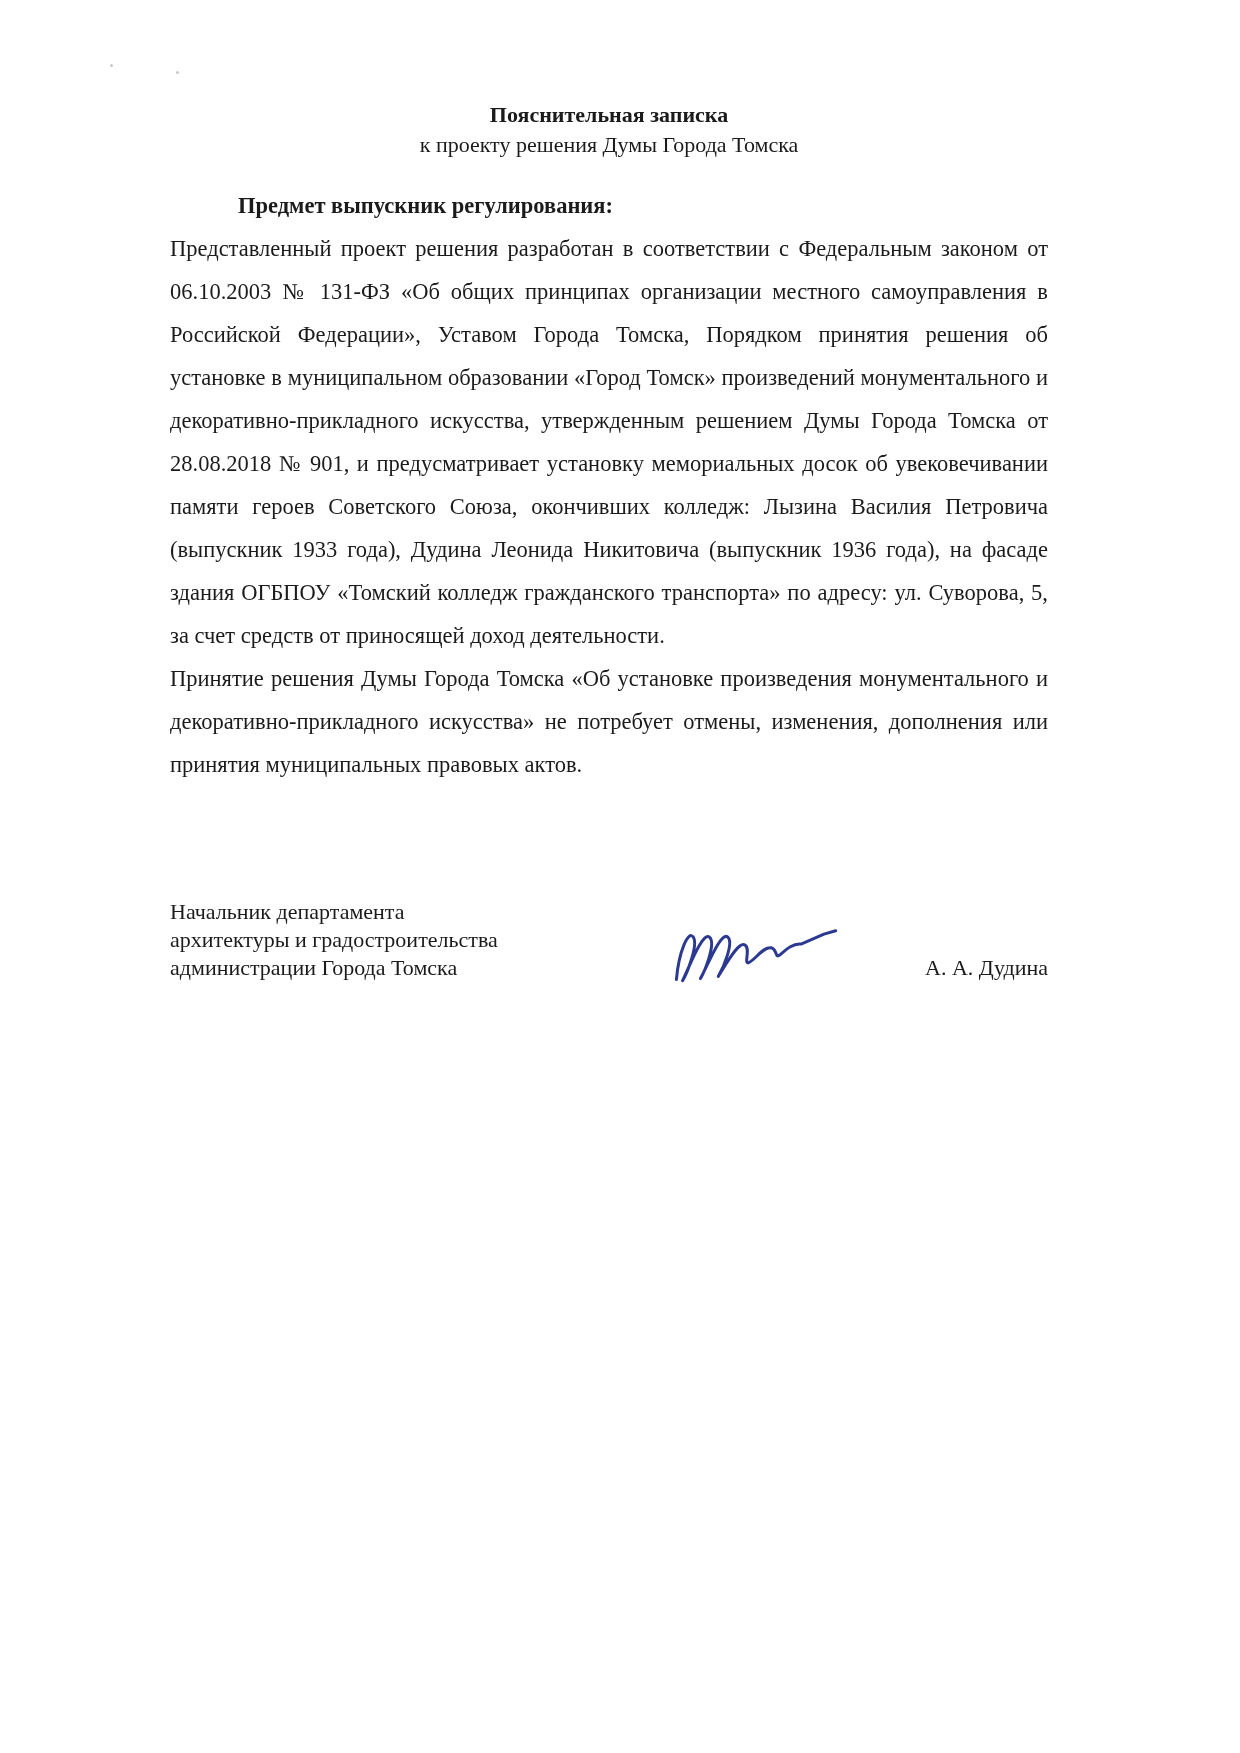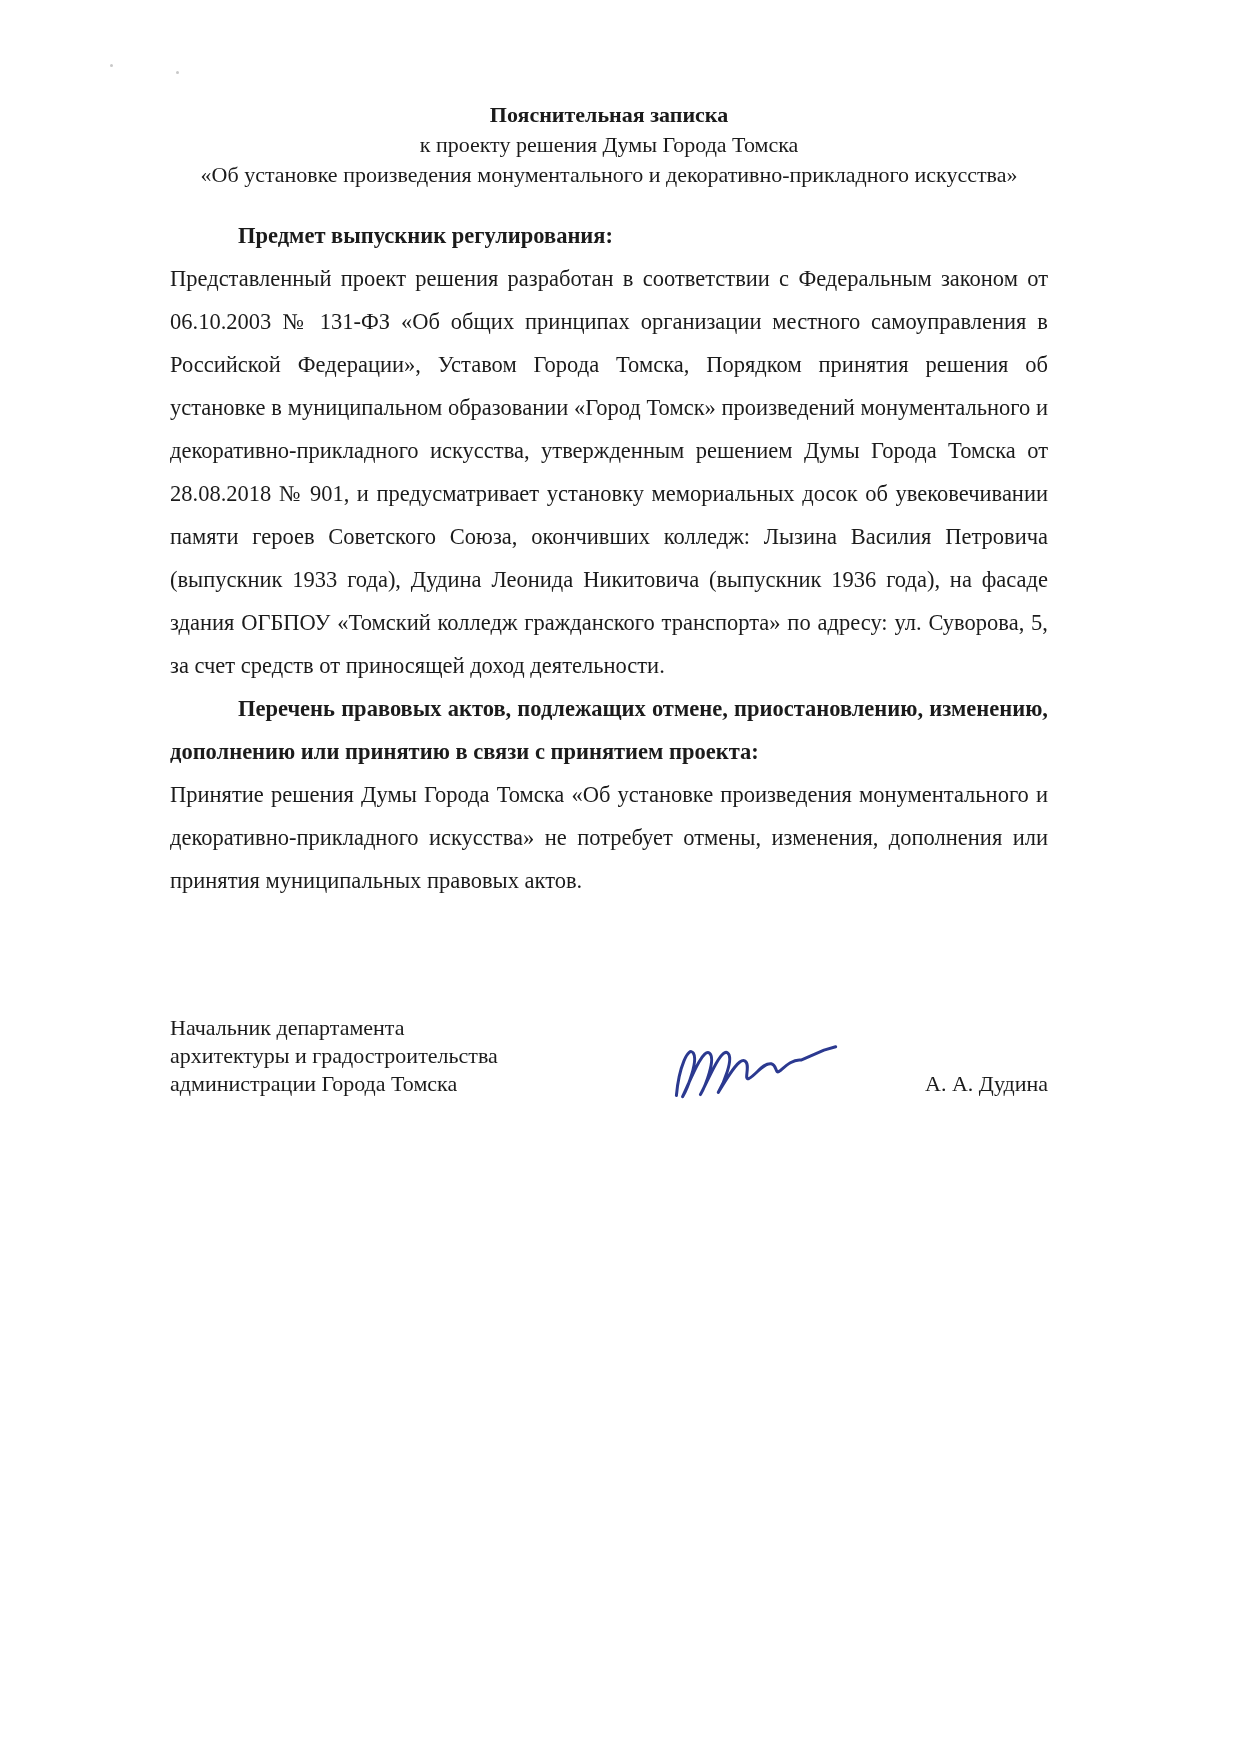--- a/index.html
+++ b/index.html
@@ -72,28 +72,26 @@
 <body>
 
 <div class="page">
 
   <div class="speck s1"></div>
   <div class="speck s2"></div>
 
   <div class="title-block">
     <div class="title-main">Пояснительная записка</div>
     <div class="title-sub">к проекту решения Думы Города Томска</div>
-    <div class="title-sub">«Об установке произведения монументального и декоративно-прикладного искусства»</div>
   </div>
 
   <p class="heading">Предмет выпускник регулирования:</p>
   <p class="body">Представленный проект решения разработан в соответствии с Федеральным законом от 06.10.2003 № 131-ФЗ «Об общих принципах организации местного самоуправления в Российской Федерации», Уставом Города Томска, Порядком принятия решения об установке в муниципальном образовании «Город Томск» произведений монументального и декоративно-прикладного искусства, утвержденным решением Думы Города Томска от 28.08.2018 № 901, и предусматривает установку мемориальных досок об увековечивании памяти героев Советского Союза, окончивших колледж: Лызина Василия Петровича (выпускник 1933 года), Дудина Леонида Никитовича (выпускник 1936 года), на фасаде здания ОГБПОУ «Томский колледж гражданского транспорта» по адресу: ул. Суворова, 5, за счет средств от приносящей доход деятельности.</p>
 
 
-  <p class="heading">Перечень правовых актов, подлежащих отмене, приостановлению, изменению, дополнению или принятию в связи с принятием проекта:</p>
   <p class="body">Принятие решения Думы Города Томска «Об установке произведения монументального и декоративно-прикладного искусства» не потребует отмены, изменения, дополнения или принятия муниципальных правовых актов.</p>
 
   <div class="sig-row">
     <div class="sig-left">
       <div>Начальник департамента</div>
       <div>архитектуры и градостроительства</div>
       <div>администрации Города Томска</div>
     </div>
     <div class="sig-mark">
       <svg width="220" height="70" viewBox="0 0 220 70" xmlns="http://www.w3.org/2000/svg">

